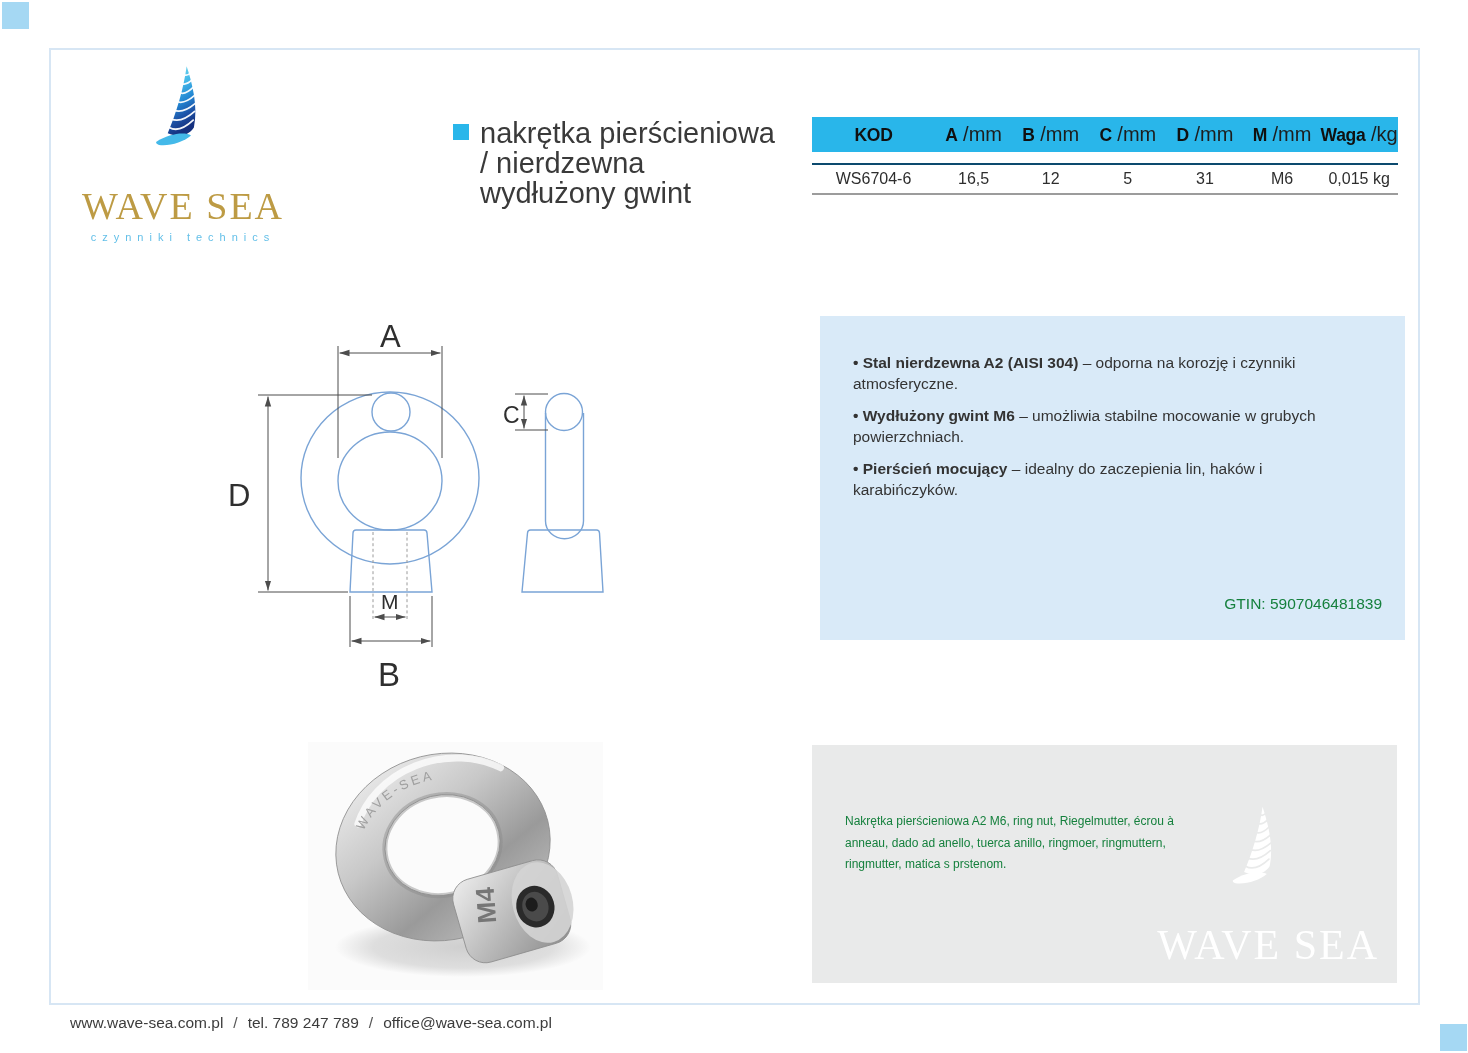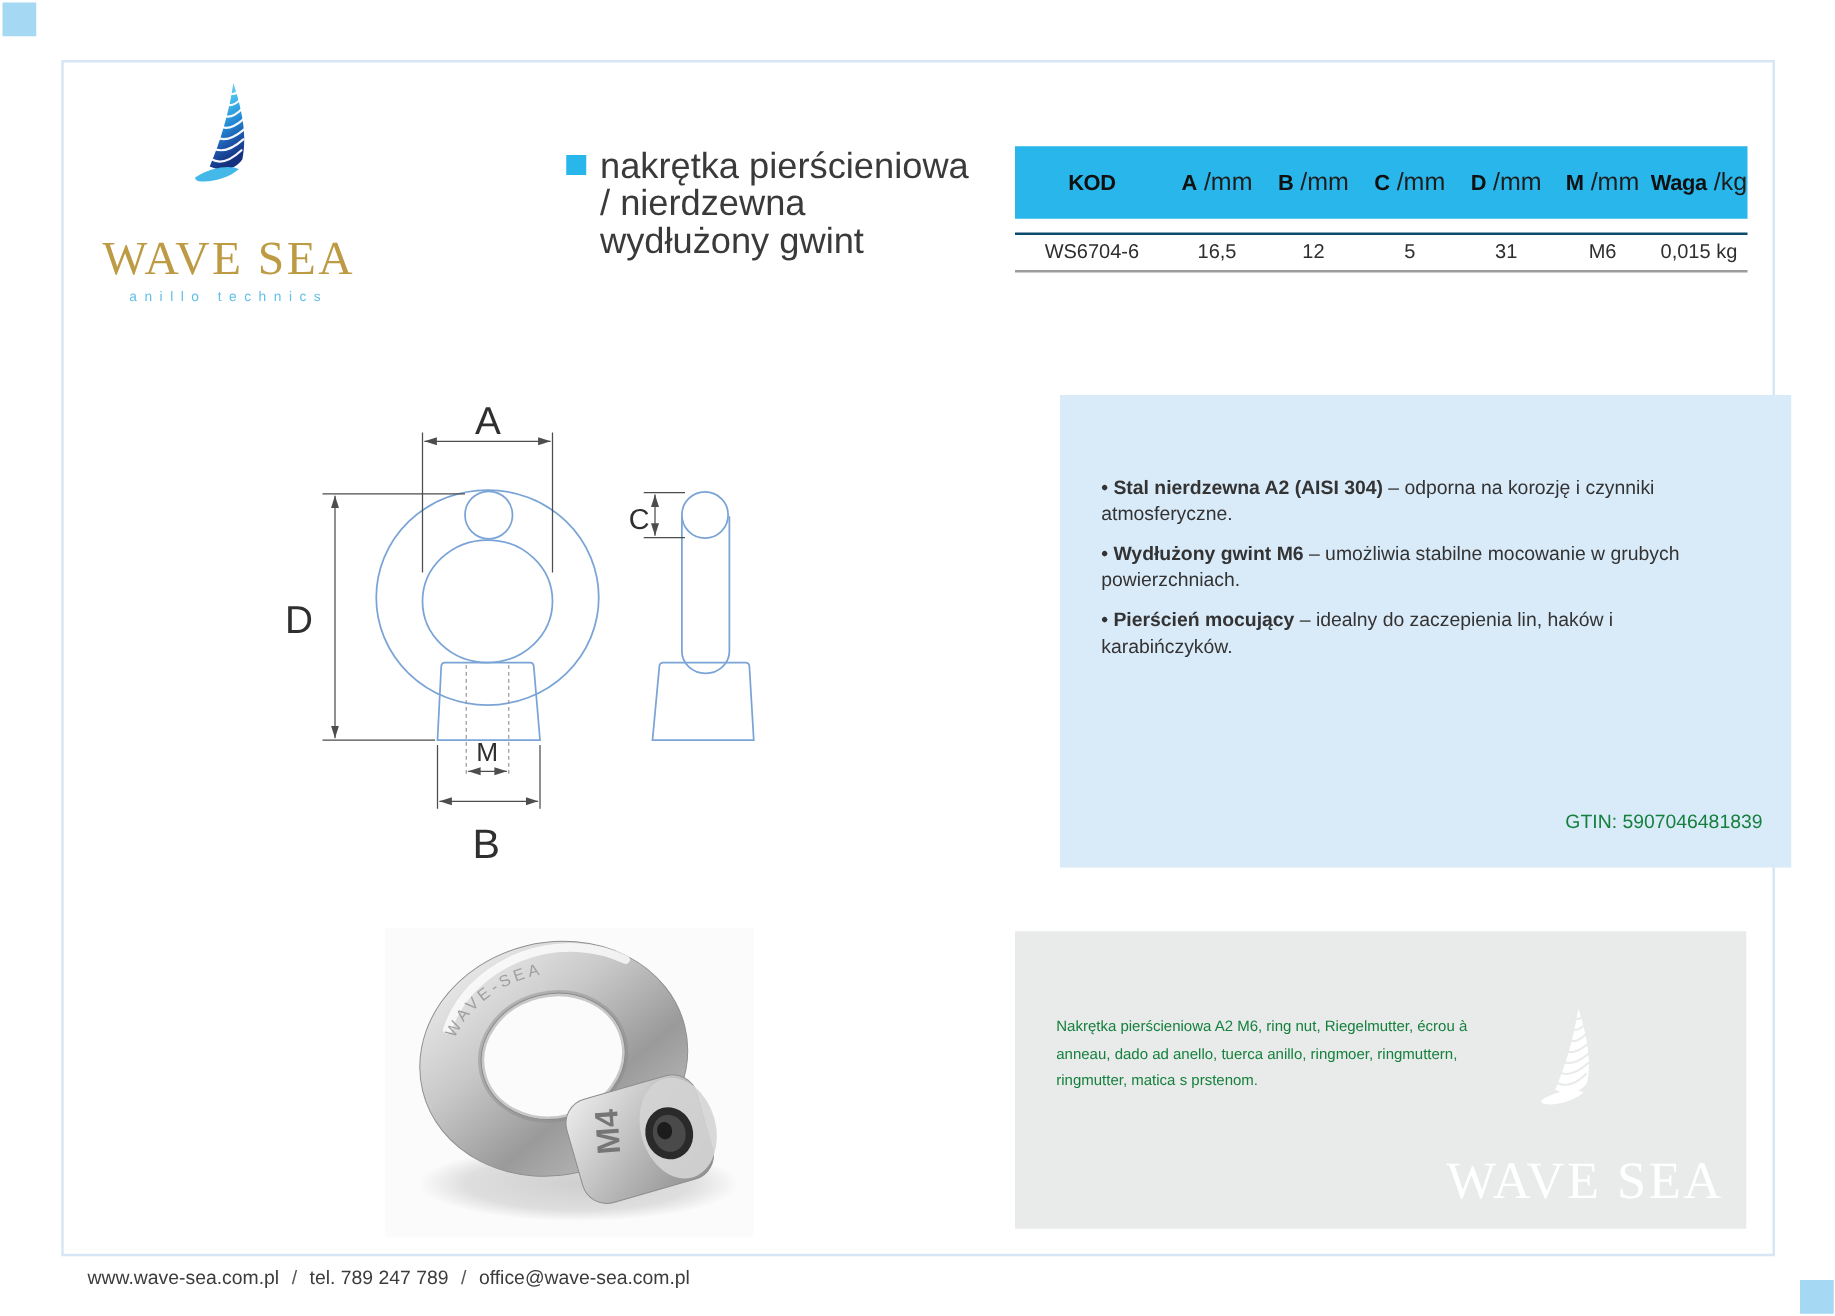--- a/index.html
+++ b/index.html
@@ -18,32 +18,32 @@
   .brand-name{font-family:"Liberation Serif",serif;font-size:38px;color:#bd9b44;letter-spacing:2px;line-height:40px;white-space:nowrap;}
   .brand-tagline{font-size:11px;color:#62bfe8;letter-spacing:6px;margin-top:5px;white-space:nowrap;}
 
   
   .title{position:absolute;left:453px;top:118px;display:flex;gap:11px;}
   .title-bullet{width:16px;height:16px;background:#29b6ea;margin-top:6px;flex:none;}
   .title-lines{font-size:29px;line-height:30px;color:#3a3a3a;}
 
   
   .spec{position:absolute;left:812px;top:117px;width:586px;}
-  .spec-header{display:flex;align-items:center;height:58px;background:#29b6ea;}
+  .spec-header{display:flex;align-items:center;height:35px;background:#29b6ea;}
   .spec-row{display:flex;align-items:center;height:32px;margin-top:11px;border-top:2px solid #0c4a6e;border-bottom:2px solid #9c9c9c;font-size:16px;color:#2e2e2e;box-sizing:border-box;}
   .spec-cell{flex:0 0 13.16%;text-align:center;white-space:nowrap;}
   .spec-cell.first{flex:0 0 21%;}
   .h-strong{font-weight:bold;font-size:17.5px;color:#101010;letter-spacing:-0.3px;}
   .h-unit{font-size:20px;color:#1d1d1d;}
 
   
   .drawing{position:absolute;left:215px;top:315px;}
 
   
-  .features{position:absolute;left:848px;top:316px;width:585px;height:378px;background:#d9eaf8;box-sizing:border-box;padding:64px 58px 0 33px;font-size:15.5px;line-height:21px;color:#333;}
+  .features{position:absolute;left:820px;top:316px;width:585px;height:324px;background:#d9eaf8;box-sizing:border-box;padding:36px 58px 0 33px;font-size:15.5px;line-height:21px;color:#333;}
   .feature{margin:0 0 11px 0;}
   .feature .lead{font-weight:bold;}
   .gtin{position:absolute;right:23px;bottom:26px;font-size:15.5px;color:#15803d;}
 
   
   .photo{position:absolute;left:308px;top:742px;}
 
   
   .desc{position:absolute;left:812px;top:745px;width:585px;height:238px;background:#e9eaea;overflow:hidden;}
   .desc-text{position:absolute;left:33px;top:66px;width:345px;font-size:12px;line-height:21.5px;color:#15803d;}
@@ -80,21 +80,21 @@
         <path d="M54,28 Q60,30 68,22"></path>
         <path d="M50,40 Q58,44 70,32"></path>
         <path d="M46,52 Q56,57 71,44"></path>
         <path d="M42,64 Q54,70 72,55"></path>
         <path d="M38,76 Q52,83 71,66"></path>
         <path d="M36,88 Q50,96 69,78"></path>
       </g>
       <path d="M18,108 C36,96 58,94 66,99 C56,108 36,114 22,112 C19,111 18,110 18,108 Z" fill="#44b9e9"></path>
     </svg>
     <div class="brand-name">WAVE SEA</div>
-    <div class="brand-tagline">anillo technics</div>
+    <div class="brand-tagline">czynniki technics</div>
   </div>
 
   <div class="title">
     <div class="title-bullet"></div>
     <div class="title-lines">
       <div>nakrętka pierścieniowa</div>
       <div>/ nierdzewna</div>
       <div>wydłużony gwint</div>
     </div>
   </div>

